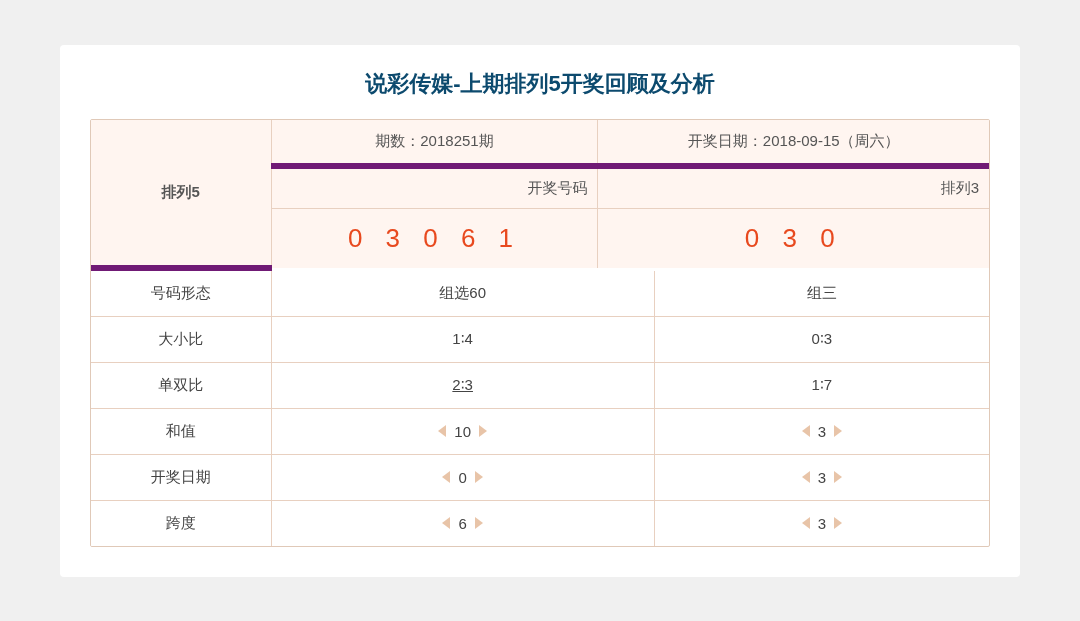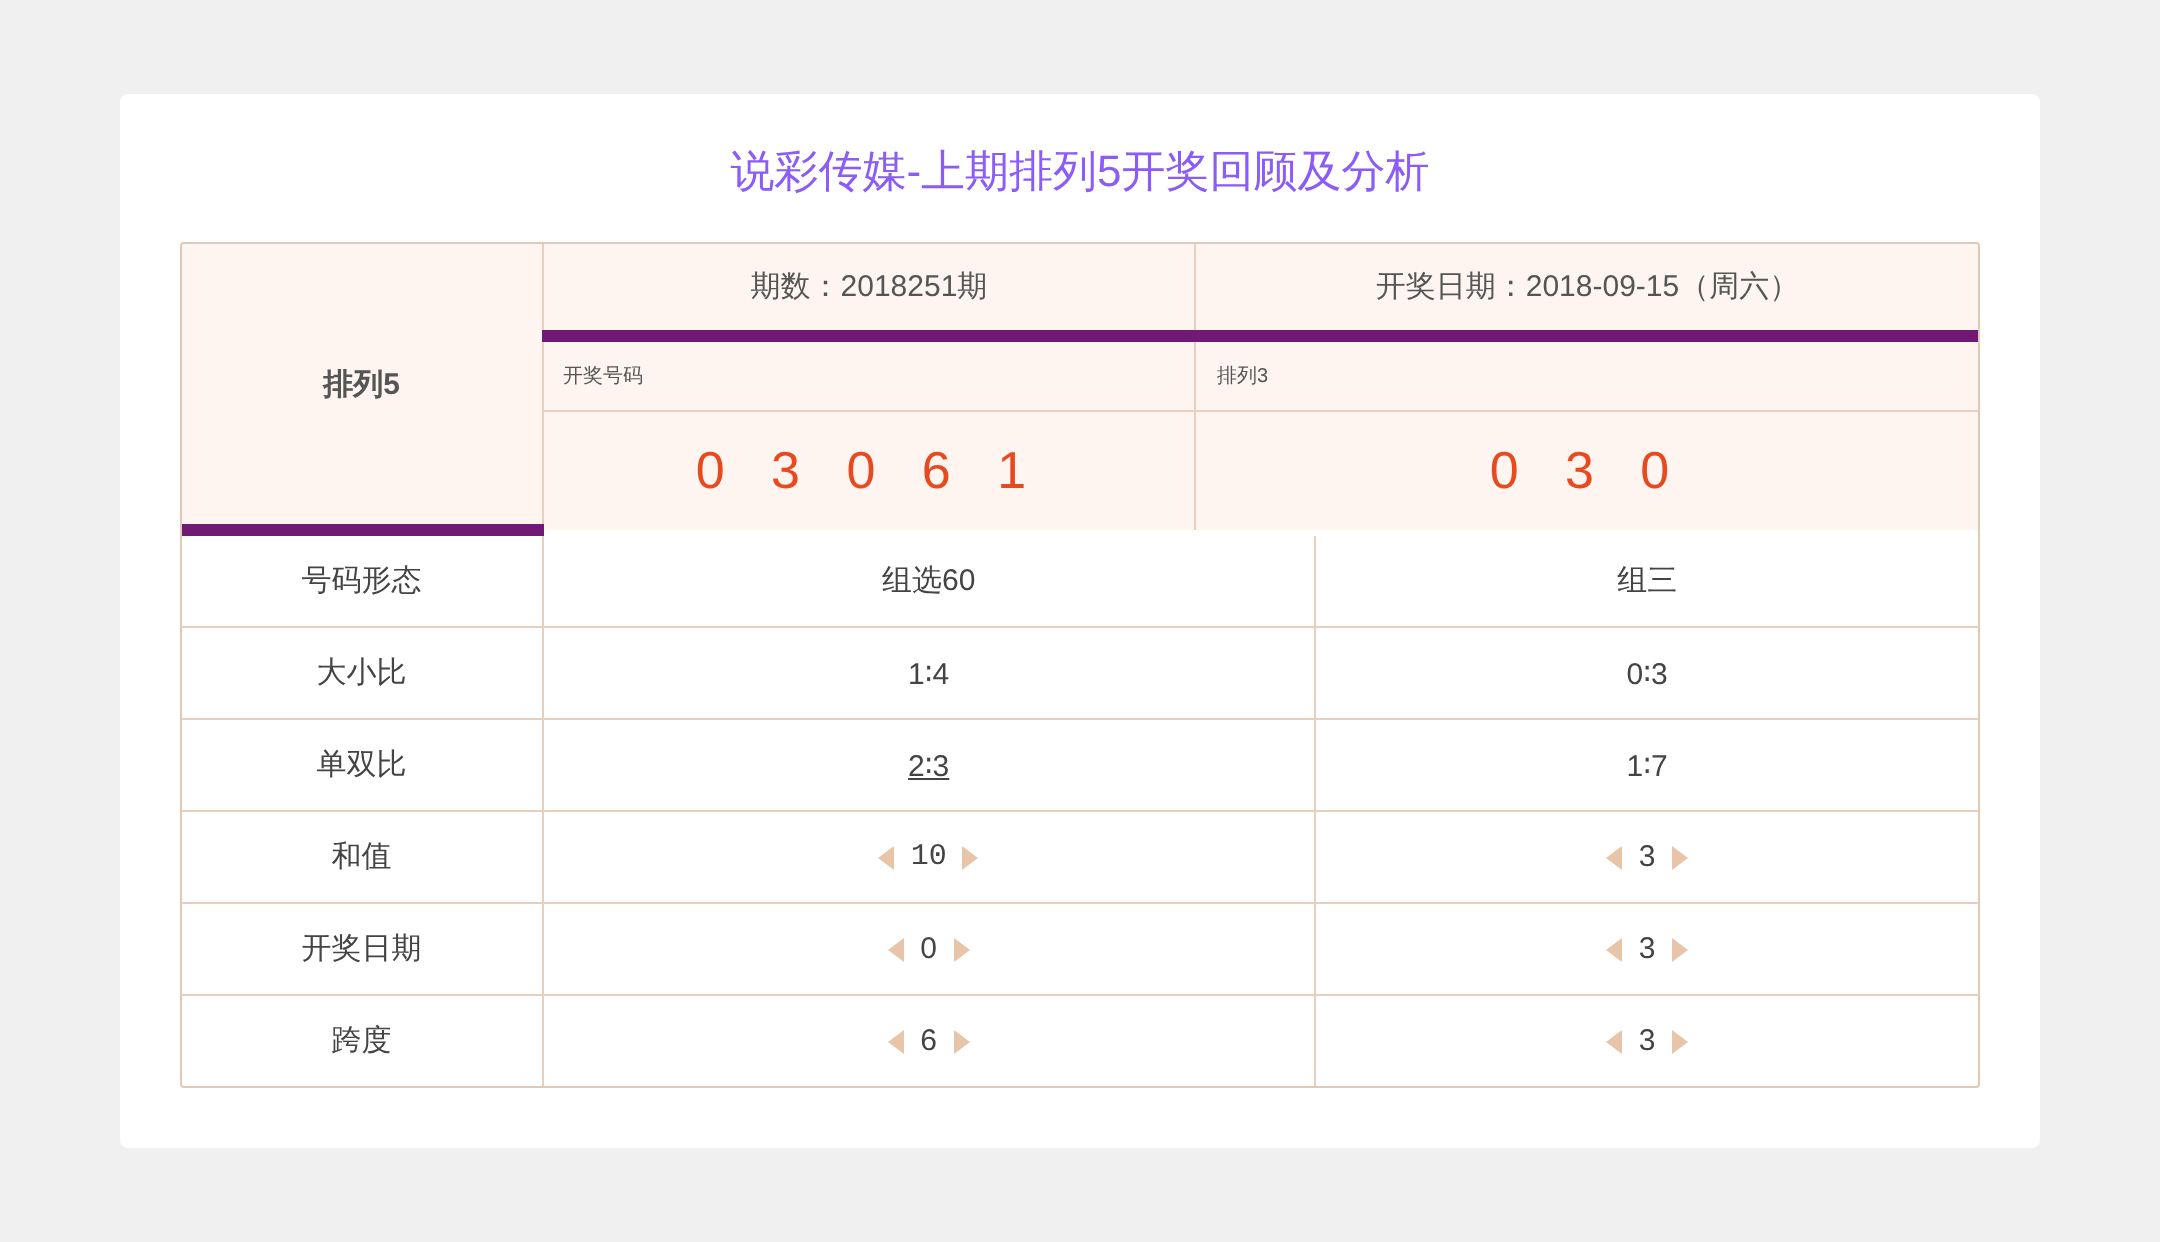--- a/index.html
+++ b/index.html
@@ -13,22 +13,22 @@
     }
     .card {
       background: #fff;
       width: 960px;
       padding: 24px 30px 30px;
       border-radius: 4px;
     }
     .main-title {
       text-align: center;
       font-size: 22px;
-      color: #8b5cf6;
-      font-weight: normal;
+      color: #0c4a6e;
+      font-weight: bold;
       margin-bottom: 20px;
     }
     .table-wrap {
       border: 1px solid #e0c9b8;
       border-radius: 2px;
       overflow: hidden;
     }
     table {
       width: 100%;
       border-collapse: collapse;
@@ -38,23 +38,23 @@
       background: #fff5f0;
       border-bottom: 6px solid #701a75;
       text-align: center;
       padding: 12px 10px;
       font-size: 15px;
       color: #555;
     }
     .row-label-header td {
       background: #fff5f0;
       border-bottom: 1px solid #e8d0c0;
-      text-align: left;
+      text-align: right;
       padding: 10px;
-      font-size: 10px;
+      font-size: 15px;
       color: #555;
     }
     .row-numbers td {
       background: #fff5f0;
       border-bottom: 1px solid #e8d0c0;
       text-align: center;
       padding: 14px 10px;
     }
     .numbers-text {
       font-size: 26px;
@@ -164,21 +164,21 @@
             <td style="border-right: 1px solid rgb(232, 208, 192);">1∶4</td>
             <td>0∶3</td>
           </tr>
           <tr class="row-data">
             <td>单双比</td>
             <td style="border-right: 1px solid rgb(232, 208, 192); text-decoration: underline;">2∶3</td>
             <td>1∶7</td>
           </tr>
           <tr class="row-data">
             <td>和值</td>
-            <td style="border-right: 1px solid rgb(232, 208, 192); font-family: Liberation Mono, monospace;">
+            <td style="border-right: 1px solid rgb(232, 208, 192);">
               <div class="tri-wrapper">
                 <span class="triangle-left"></span>
                 <span>10</span>
                 <span class="triangle-right"></span>
               </div>
             </td>
             <td>
               <div class="tri-wrapper">
                 <span class="triangle-left"></span>
                 <span>3</span>

